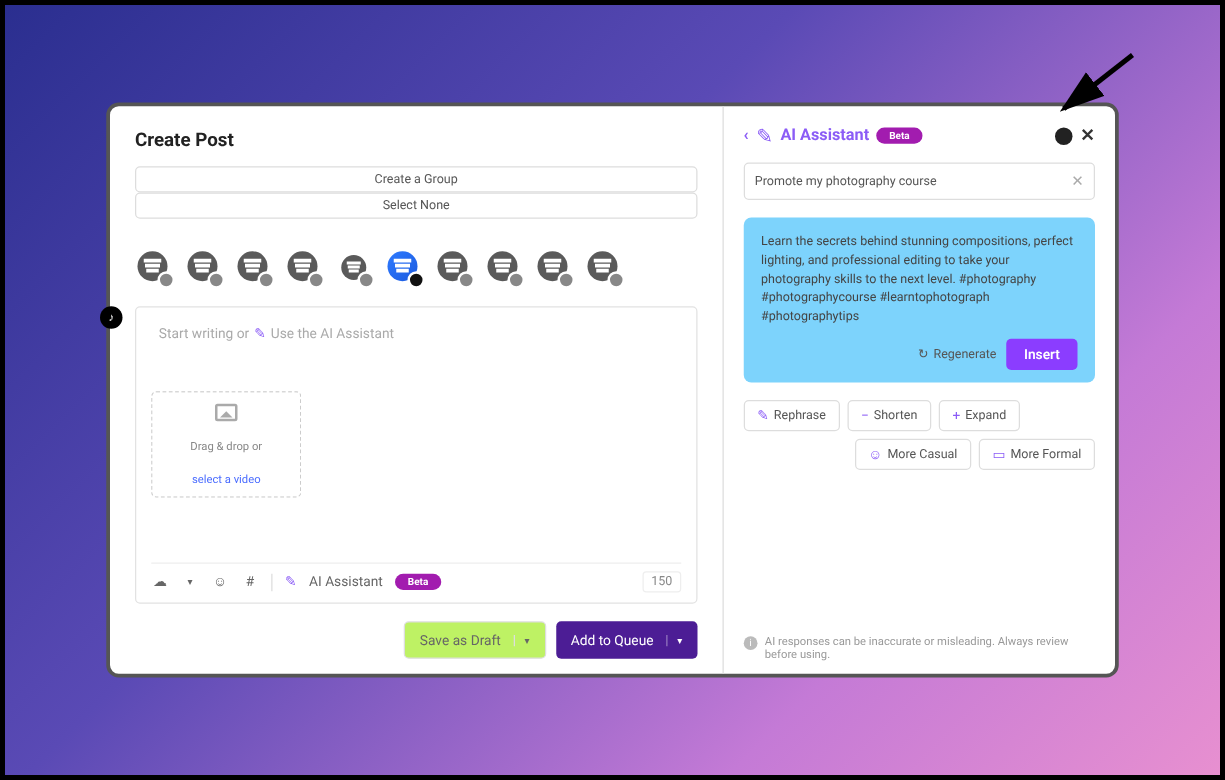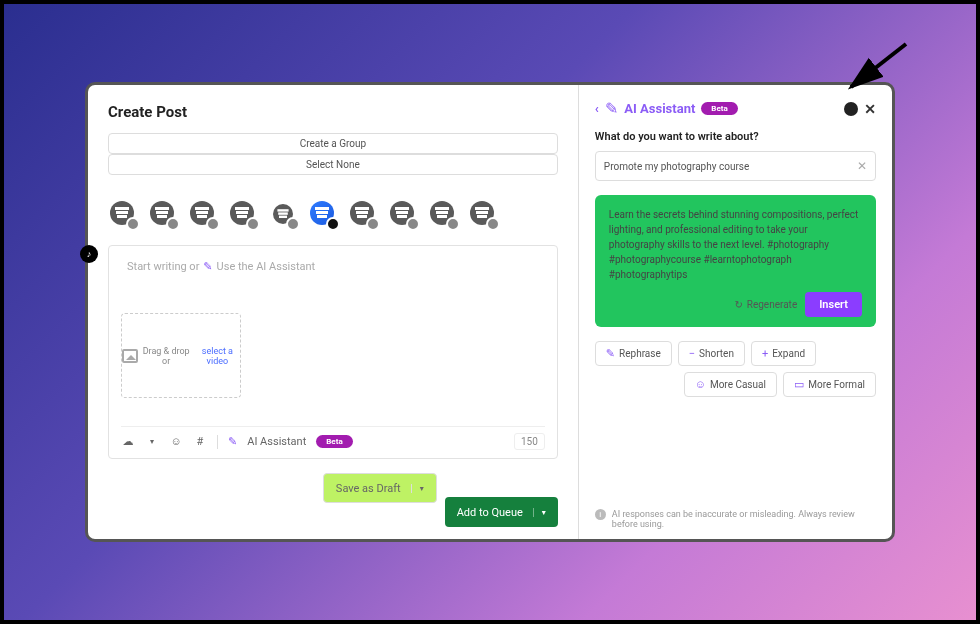--- a/index.html
+++ b/index.html
@@ -69,61 +69,61 @@
       linear-gradient(#fff,#fff) 2px 8px/10px 3px no-repeat;
   }
   .editor-area { border:1px solid #e2e2e2; border-radius:4px; padding:10px 12px 8px 12px; flex:1; display:flex; flex-direction:column; }
   .editor-top { display:flex; align-items:center; gap:10px; margin-left:-28px; }
   .tiktok-dot { width:18px;height:18px;border-radius:50%;background:#000;color:#fff;font-size:9px;display:flex;align-items:center;justify-content:center;}
   .editor-placeholder { font-size:11px; color:#aaa; display:flex; align-items:center; gap:4px;}
   .pencil { color:#8b5cf6; }
   .dropzone {
     margin-top:40px; width:120px; height:85px;
     border:1px dashed #ccc; border-radius:4px;
-    display:flex; flex-direction:row; align-items:center; justify-content:center;
-    font-size:9px; color:#888; text-align:center; gap:5px;
+    display:flex; flex-direction:column; align-items:center; justify-content:center;
+    font-size:9px; color:#888; text-align:center; gap:16px;
   }
   .dropzone .img-ic { width:18px;height:14px;border:2px solid #aaa;border-radius:2px;position:relative;}
   .dropzone .img-ic::after{content:"";position:absolute;bottom:1px;left:2px;width:0;height:0;border-left:5px solid transparent;border-right:5px solid transparent;border-bottom:5px solid #aaa;}
   .dropzone a { color:#4a6cff; text-decoration:none; }
   .editor-toolbar {
     border-top:1px solid #eee; margin-top:auto; padding-top:6px;
     display:flex; align-items:center; gap:10px; font-size:11px; color:#666;
   }
   .tb-ic { width:14px;height:14px; display:inline-flex;align-items:center;justify-content:center;}
   .beta-pill { background:#a21caf; color:#fff; font-size:8px; padding:2px 10px; border-radius:8px; font-weight:700;}
   .char-count { margin-left:auto; font-size:10px; color:#888; border:1px solid #eee; padding:2px 6px; border-radius:3px;}
   .lp-footer {
     display:flex; justify-content:flex-end; gap:8px; margin-top:14px;
   }
   .btn {
     height:30px; padding:0 12px; font-size:11px; border-radius:4px;
     display:flex; align-items:center; gap:6px; cursor:pointer;
   }
   .btn-outline { border:1px solid #ddd; background:#bef264; color:#666;}
-  .btn-primary-dis { background:#15803d; color:#fff; border:none;margin-top:24px;}
+  .btn-primary-dis { background:#4c1d95; color:#fff; border:none;}
   .btn-split-caret { border-left:1px solid rgba(255,255,255,0.4); padding-left:8px; margin-left:4px;}
   .btn-split-caret.dark { border-left:1px solid #ddd; }
 
   
   .rp-header { display:flex; align-items:center; gap:6px; margin-bottom:12px;}
   .rp-back { color:#8b5cf6; font-size:13px; font-weight:700; cursor:pointer;}
   .rp-title { color:#8b5cf6; font-size:13px; font-weight:700; display:flex; align-items:center; gap:4px;}
   .rp-close { margin-left:auto; display:flex; align-items:center; gap:6px;}
   .rp-dot { width:14px;height:14px;border-radius:50%;background:#222;}
   .rp-x { font-size:14px; color:#333; cursor:pointer; font-weight:700;}
   .rp-question { font-size:11px; font-weight:600; color:#222; margin-bottom:8px;}
   .rp-input {
     border:1px solid #ddd; border-radius:4px; height:30px;
     display:flex; align-items:center; padding:0 8px; font-size:10px; color:#555;
     justify-content:space-between; margin-bottom:14px;
   }
   .rp-input .x { color:#aaa; cursor:pointer; font-size:12px;}
   .gen-box {
-    background:#22c55e; border-radius:6px; padding:12px 14px 10px 14px;
+    background:#7dd3fc; border-radius:6px; padding:12px 14px 10px 14px;
     font-size:10px; color:#444; line-height:1.5;
   }
   .gen-actions { display:flex; justify-content:flex-end; gap:8px; margin-top:10px; align-items:center;}
   .regen { font-size:10px; color:#555; display:flex; align-items:center; gap:4px; cursor:pointer;}
   .insert-btn { background:#8b3dff; color:#fff; border:none; border-radius:4px; padding:6px 14px; font-size:11px; font-weight:600; cursor:pointer;}
   .tool-row { display:flex; gap:6px; margin-top:14px; flex-wrap:wrap;}
   .tool-btn { border:1px solid #ddd; border-radius:4px; padding:5px 10px; font-size:10px; color:#555; background:#fff; display:flex; align-items:center; gap:4px; cursor:pointer;}
   .tool-ic { color:#8b5cf6; font-size:11px;}
   .disclaimer { font-size:9px; color:#999; margin-top:auto; display:flex; gap:6px; align-items:flex-start; padding-top:10px;}
   .info-ic { width:11px;height:11px;border-radius:50%;background:#bbb;color:#fff;font-size:8px;display:flex;align-items:center;justify-content:center;flex-shrink:0;}
@@ -261,21 +261,20 @@
       <span class="rp-back">‹</span>
       <span class="pencil">✎</span>
       <span class="rp-title">AI Assistant</span>
       <span class="beta-pill">Beta</span>
       <div class="rp-close">
         <span class="rp-dot"></span>
         <span class="rp-x">✕</span>
       </div>
     </div>
 
-    <div class="rp-question">What do you want to write about?</div>
 
     <div class="rp-input">
       <span>Promote my photography course</span>
       <span class="x">✕</span>
     </div>
 
     <div class="gen-box">
       <div>Learn the secrets behind stunning compositions, perfect lighting, and professional editing to take your photography skills to the next level. #photography #photographycourse #learntophotograph #photographytips</div>
       <div class="gen-actions">
         <div class="regen">

